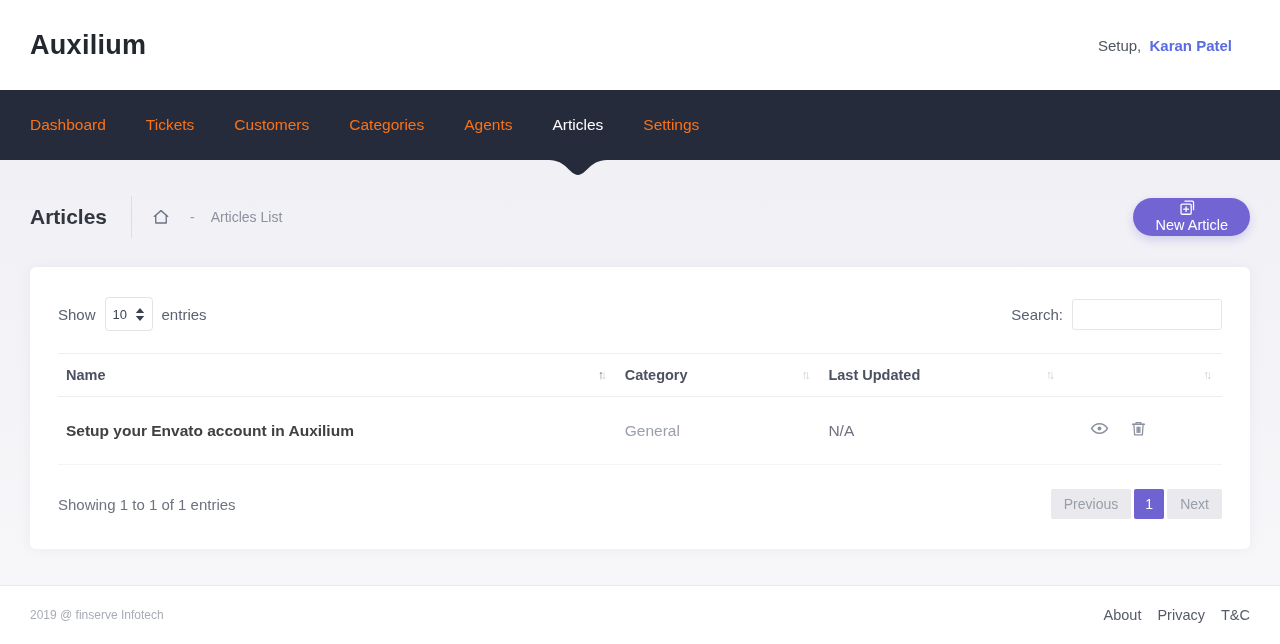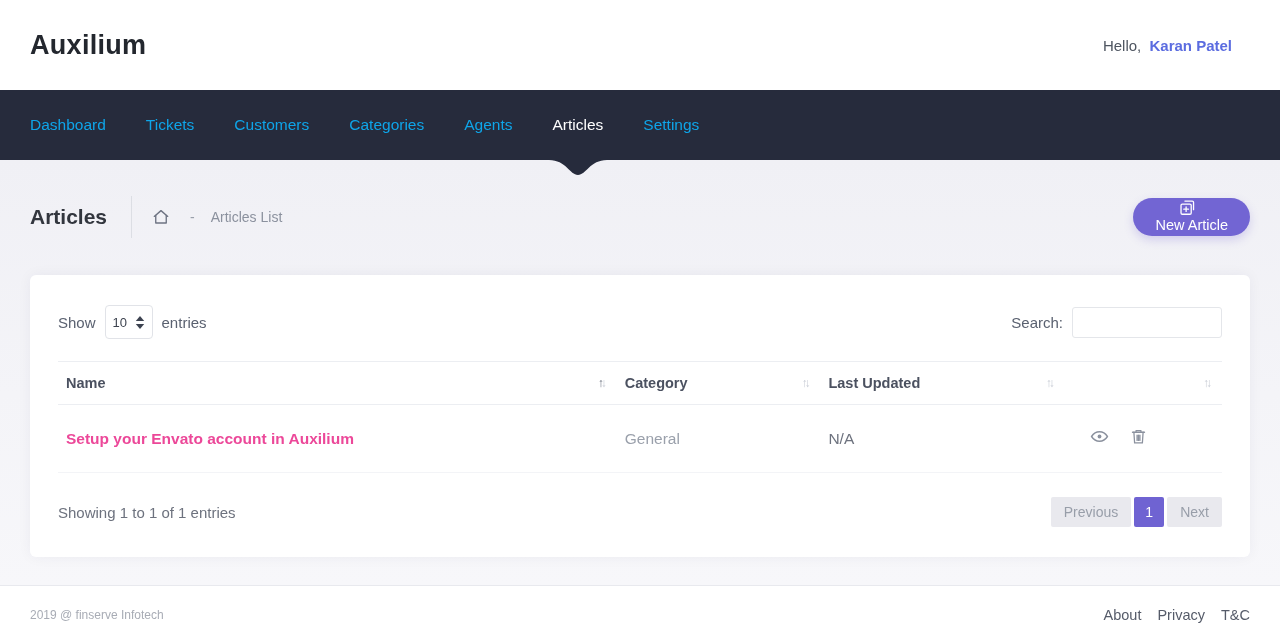--- a/index.html
+++ b/index.html
@@ -17,21 +17,21 @@
     padding:0 48px 0 30px;
   }
   .logo { font-size:27px; font-weight:700; color:#23272e; letter-spacing:.3px; }
   .greeting { font-size:15px; color:#4e5560; }
   .greeting .user { color:#5b6ce0; font-weight:600; text-decoration:none; margin-left:4px; cursor:pointer; }
 
   
   .nav { height:70px; background:#262b3c; flex:0 0 auto; display:flex; align-items:stretch; padding-left:30px; }
   .nav-item {
     position:relative; display:flex; align-items:center;
-    margin-right:40px; font-size:15.5px; color:#0ea5e9; cursor:pointer;
+    margin-right:40px; font-size:15.5px; color:#f97316; cursor:pointer;
   }
   .nav-item.active { color:#ffffff; }
   .nav-item.active .notch {
     position:absolute; top:70px; left:50%; transform:translateX(-50%);
     width:58px; height:15px; display:block;
   }
   .notch { display:none; }
 
   
   .main {
@@ -49,21 +49,21 @@
     display:flex; align-items:center; height:38px; padding:0 22px;
     background:#7265d3; color:#fff; border:none; border-radius:19px;
     font-size:14.5px; font-family:inherit; cursor:pointer;
     box-shadow:0 4px 10px rgba(114,101,211,.25);
     flex-direction:column;
   }
   .btn-new svg { margin-right:9px; }
 
   
   .card {
-    margin-top:34px; background:#ffffff; border-radius:6px;
+    margin-top:26px; background:#ffffff; border-radius:6px;
     box-shadow:0 0 14px rgba(40,45,70,.05);
     padding:30px 28px 30px;
   }
   .controls { display:flex; align-items:center; justify-content:space-between; margin-bottom:22px; }
   .length { display:flex; align-items:center; font-size:15px; color:#5a6170; }
   .length-select {
     display:flex; align-items:center; justify-content:space-between;
     width:48px; height:31px; margin:0 9px; padding:16px 7px;
     border:1px solid #e1e3e8; border-radius:4px; cursor:pointer; background:#fff;
   }
@@ -82,21 +82,21 @@
     border-top:1px solid #eceef2; border-bottom:1px solid #eceef2;
   }
   th .th-inner { display:flex; align-items:center; justify-content:space-between; cursor:pointer; }
   .sort { font-size:12px; letter-spacing:-3px; color:#c8ccd5; white-space:nowrap; padding-right:3px; }
   .sort .asc-active { color:#6d7380; }
   td { padding:22px 10px 22px 8px; font-size:15.5px; border-bottom:1px solid #f3f4f7; }
   .col-name { width:48%; }
   .col-category { width:17.5%; }
   .col-updated { width:21%; }
   .col-actions { width:13.5%; }
-  td.cell-name a { color:#ec4899; font-weight:600; text-decoration:none; cursor:pointer;text-align:right; }
+  td.cell-name a { color:#404040; font-weight:600; text-decoration:none; cursor:pointer;text-align:right; }
   td.cell-category { color:#9aa0ab; }
   td.cell-updated { color:#6d727e; }
   td.cell-actions { text-align:right; padding-right:78px; white-space:nowrap; }
   .action-icon { display:inline-block; vertical-align:middle; cursor:pointer; margin-left:17px; }
 
   .table-foot { display:flex; align-items:center; justify-content:space-between; margin-top:24px; }
   .summary { font-size:15px; color:#6d727e; }
   .pagination { display:flex; align-items:center; }
   .page-btn {
     height:30px; display:flex; align-items:center; justify-content:center;
@@ -114,21 +114,21 @@
   .copyright { font-size:12px; color:#a8acb5; }
   .footer-links { display:flex; align-items:center; }
   .footer-links a { color:#555b69; font-size:14.5px; text-decoration:none; margin-left:16px; cursor:pointer; }
 </style>
 </head>
 <body>
 
 <header class="topbar">
   <div class="logo">Auxilium</div>
   <div class="greeting">
-    <span>Hello,</span>
+    <span>Setup,</span>
     <a class="user">Karan Patel</a>
   </div>
 </header>
 
 <nav class="nav">
   <div class="nav-item">
       <span>Dashboard</span>
     </div>
   <div class="nav-item">
       <span>Tickets</span>

